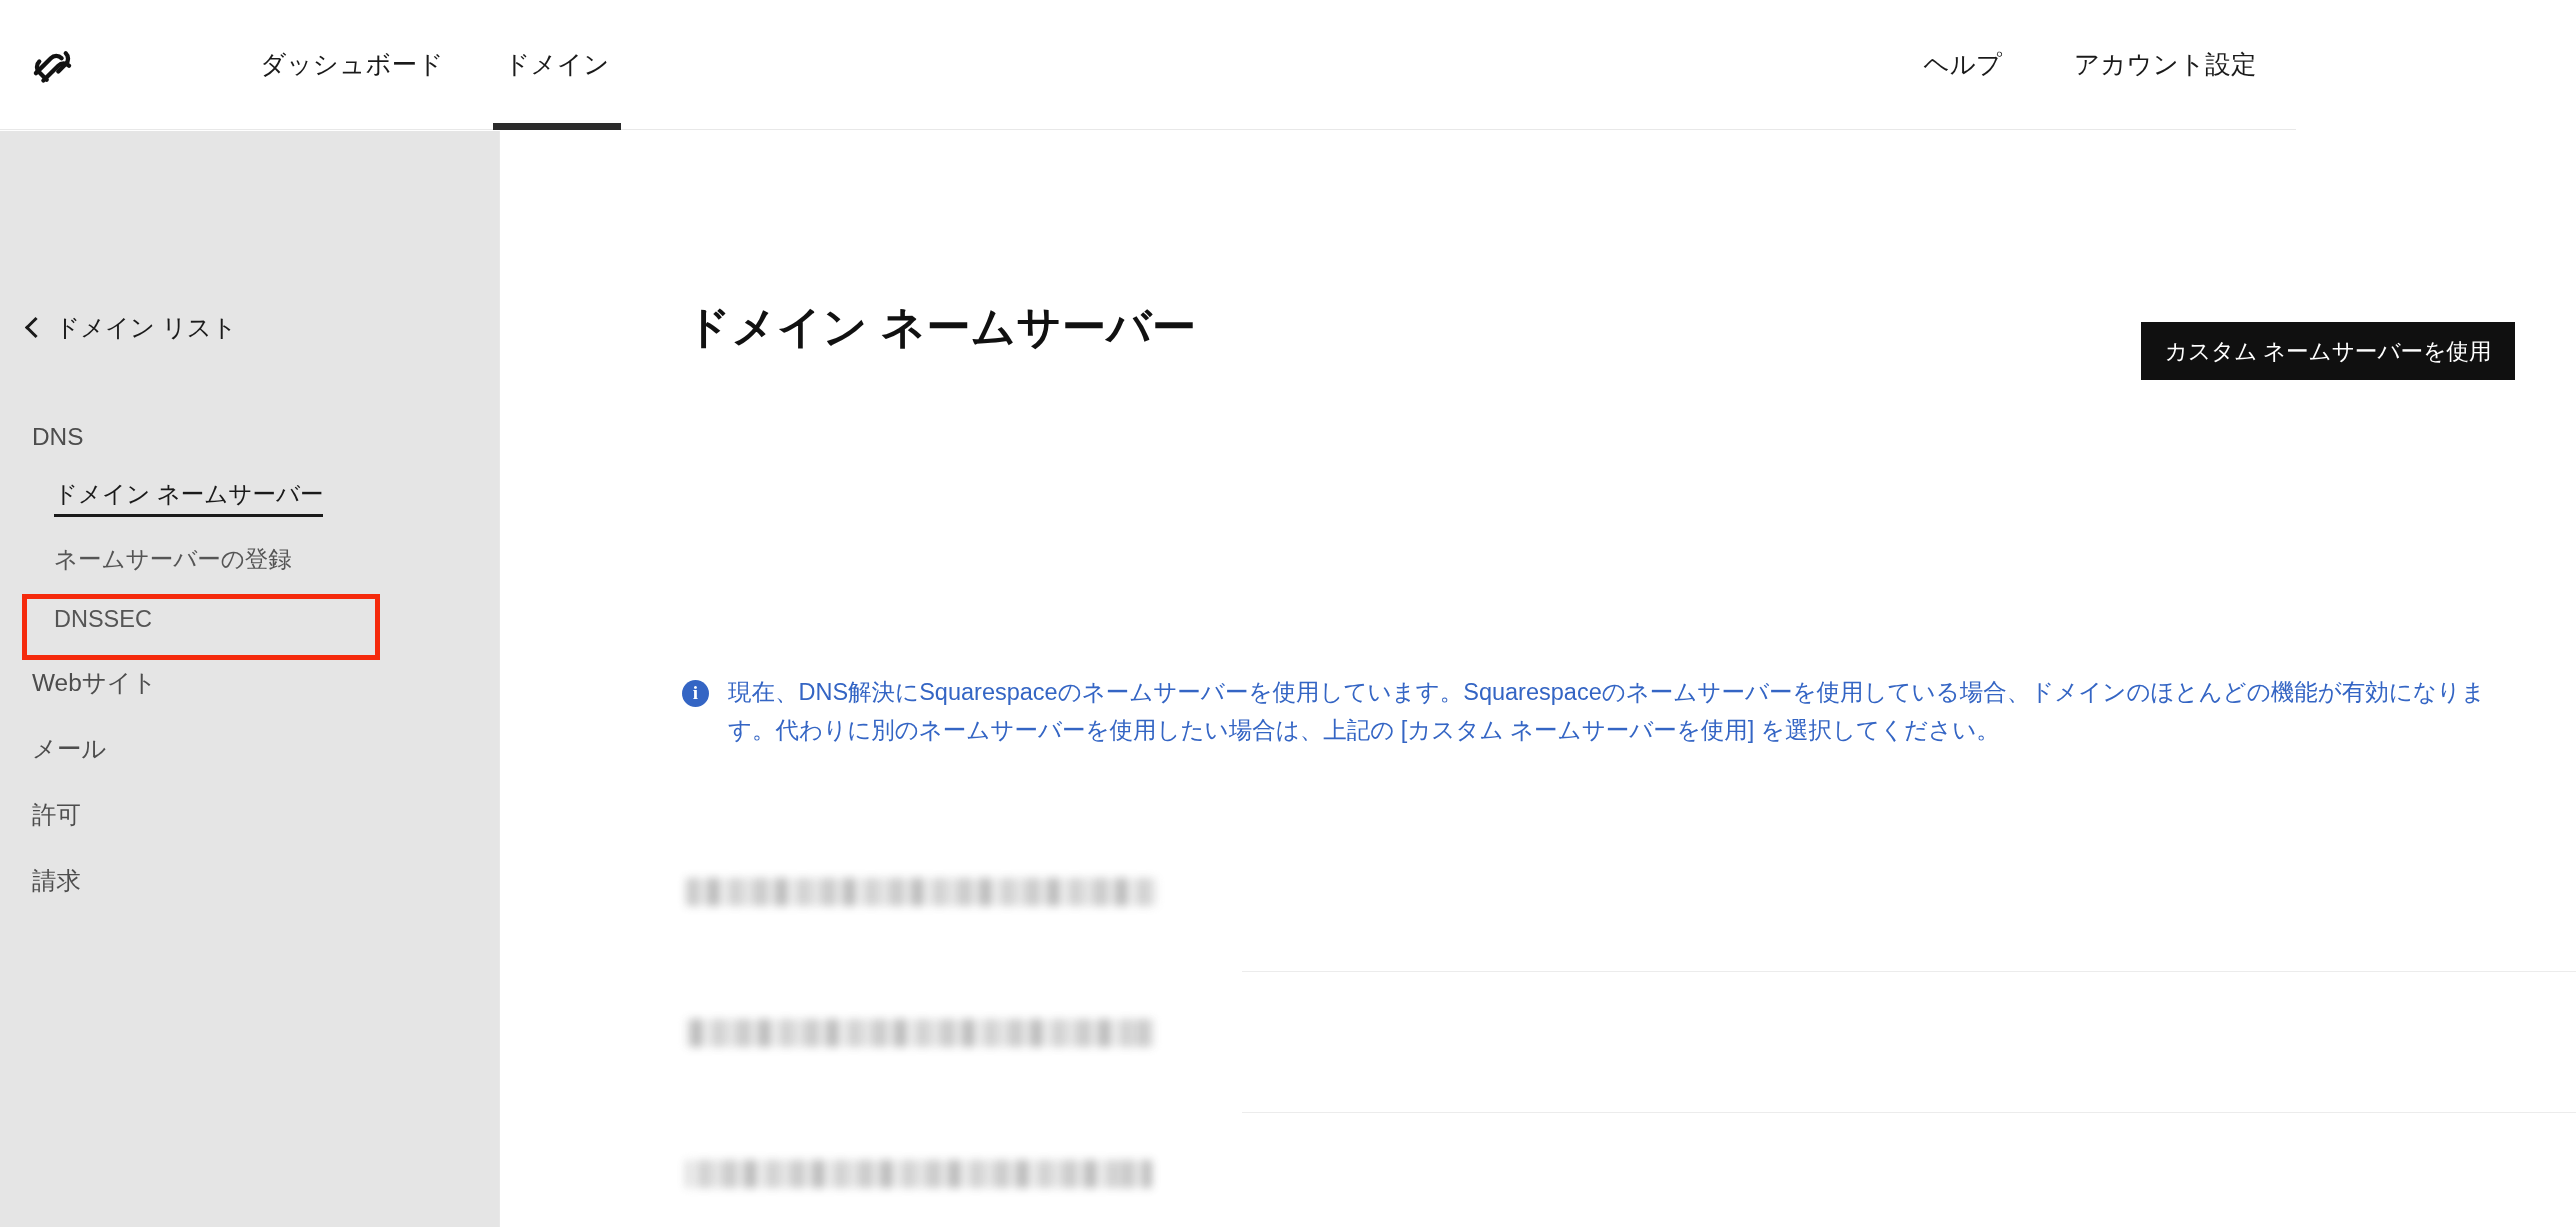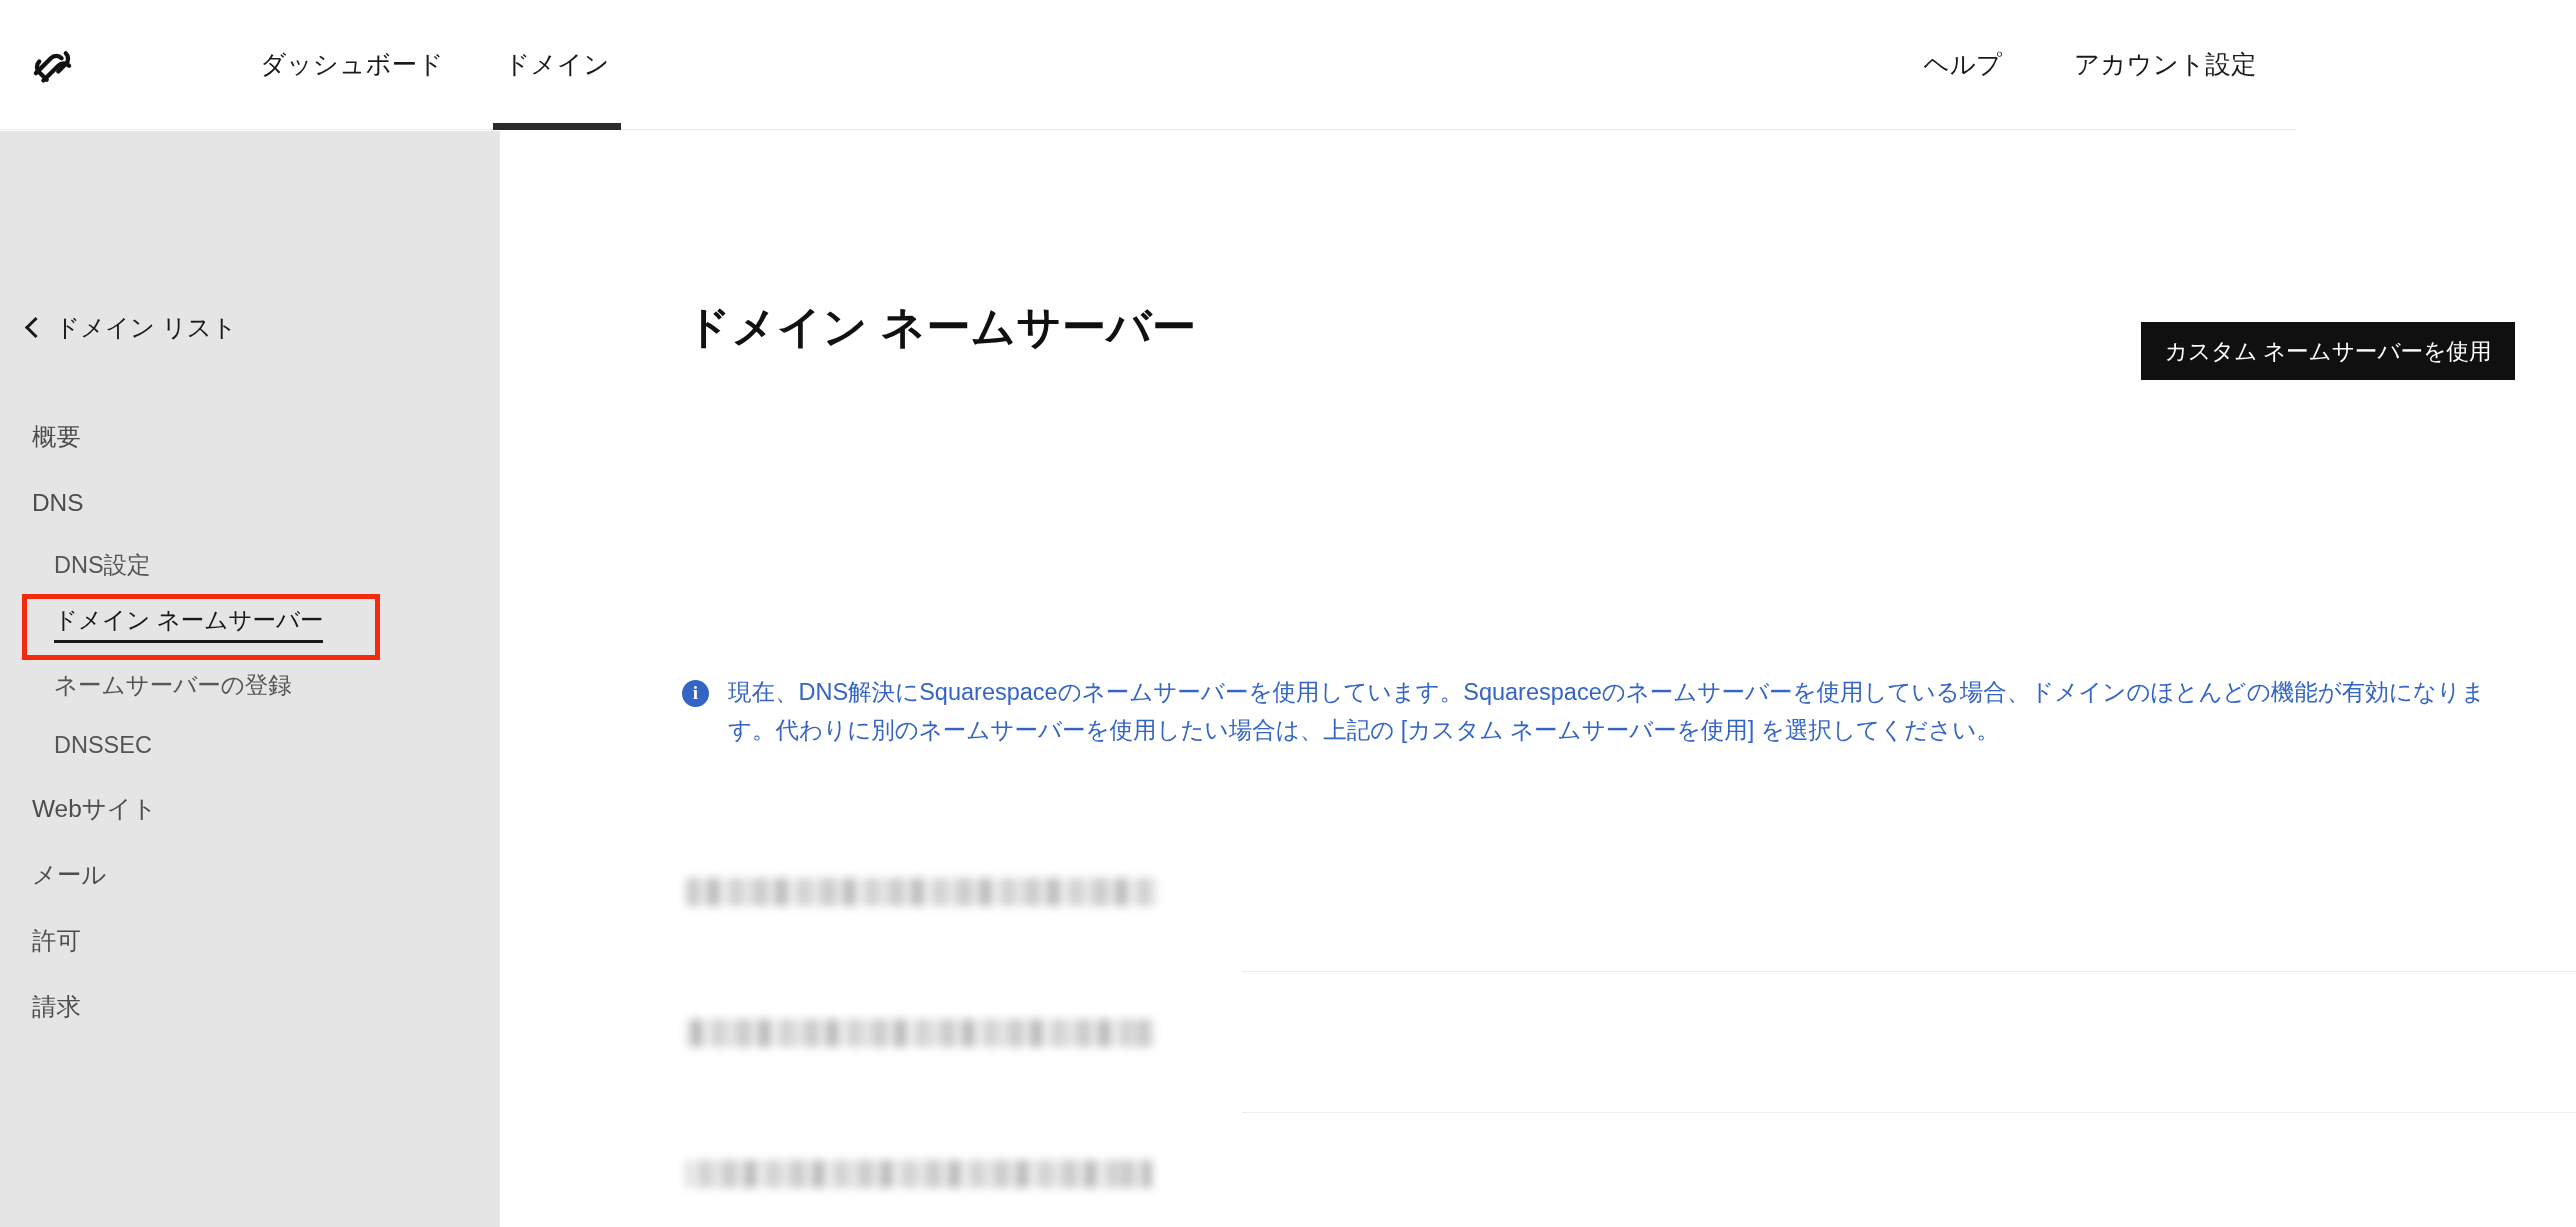--- a/index.html
+++ b/index.html
@@ -330,31 +330,25 @@
 
 <div class="sidebar" data-interactable="false">
 
   <div class="back-link" data-interactable="true">
     <span class="chev" data-interactable="false"></span>
     <span data-interactable="false">ドメイン リスト</span>
   </div>
 
   <div class="nav-list" data-interactable="false">
 
-    <div class="nav-row level-top" data-interactable="true">
-      <span class="lbl" data-interactable="false">概要</span>
-    </div>
 
     <div class="nav-row level-top" data-interactable="true">
       <span class="lbl" data-interactable="false">DNS</span>
     </div>
 
-    <div class="nav-row sub" data-interactable="true">
-      <span class="lbl" data-interactable="false">DNS設定</span>
-    </div>
 
     <div class="nav-row sub current" data-interactable="true">
       <span class="lbl" data-interactable="false">ドメイン ネームサーバー</span>
     </div>
 
     <div class="nav-row sub" data-interactable="true">
       <span class="lbl" data-interactable="false">ネームサーバーの登録</span>
     </div>
 
     <div class="nav-row sub" data-interactable="true">

